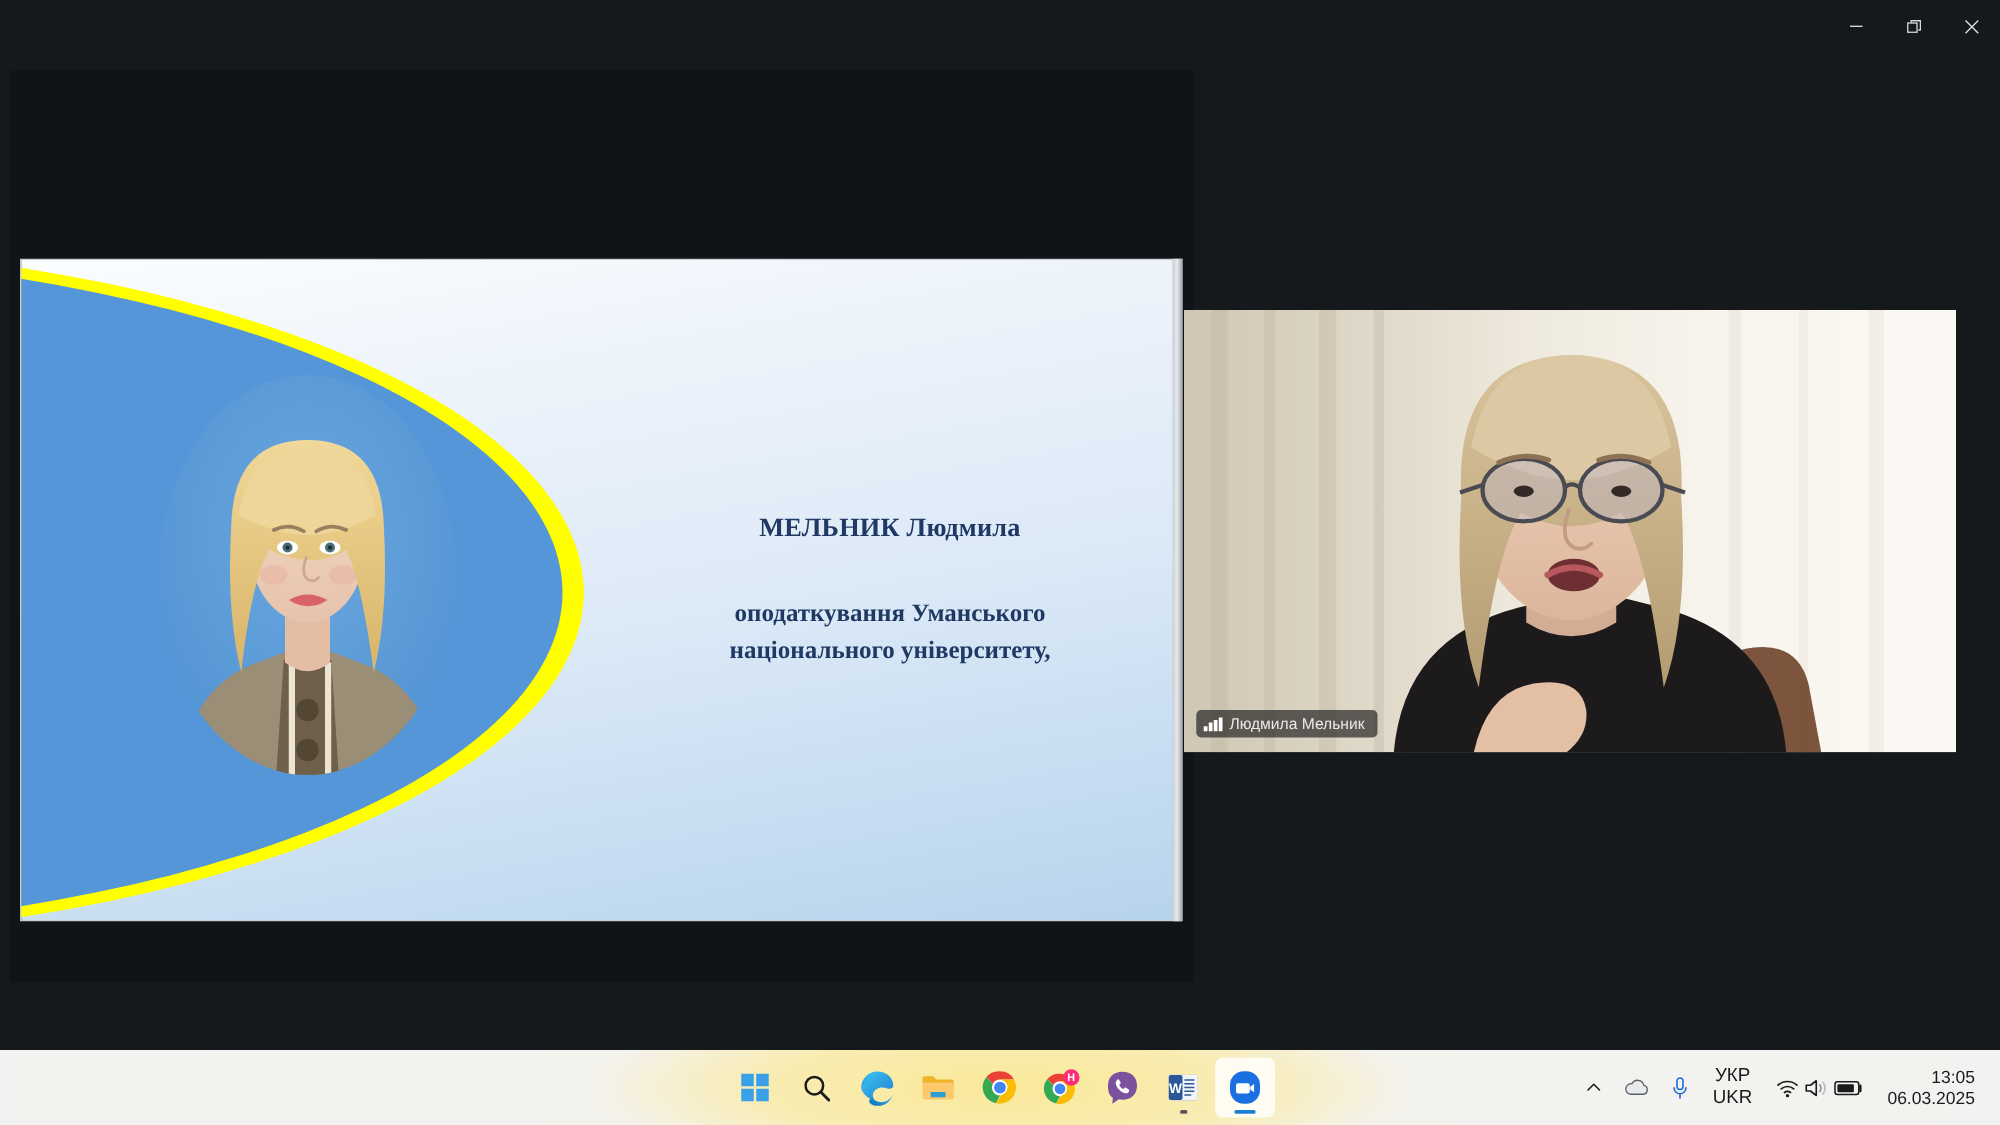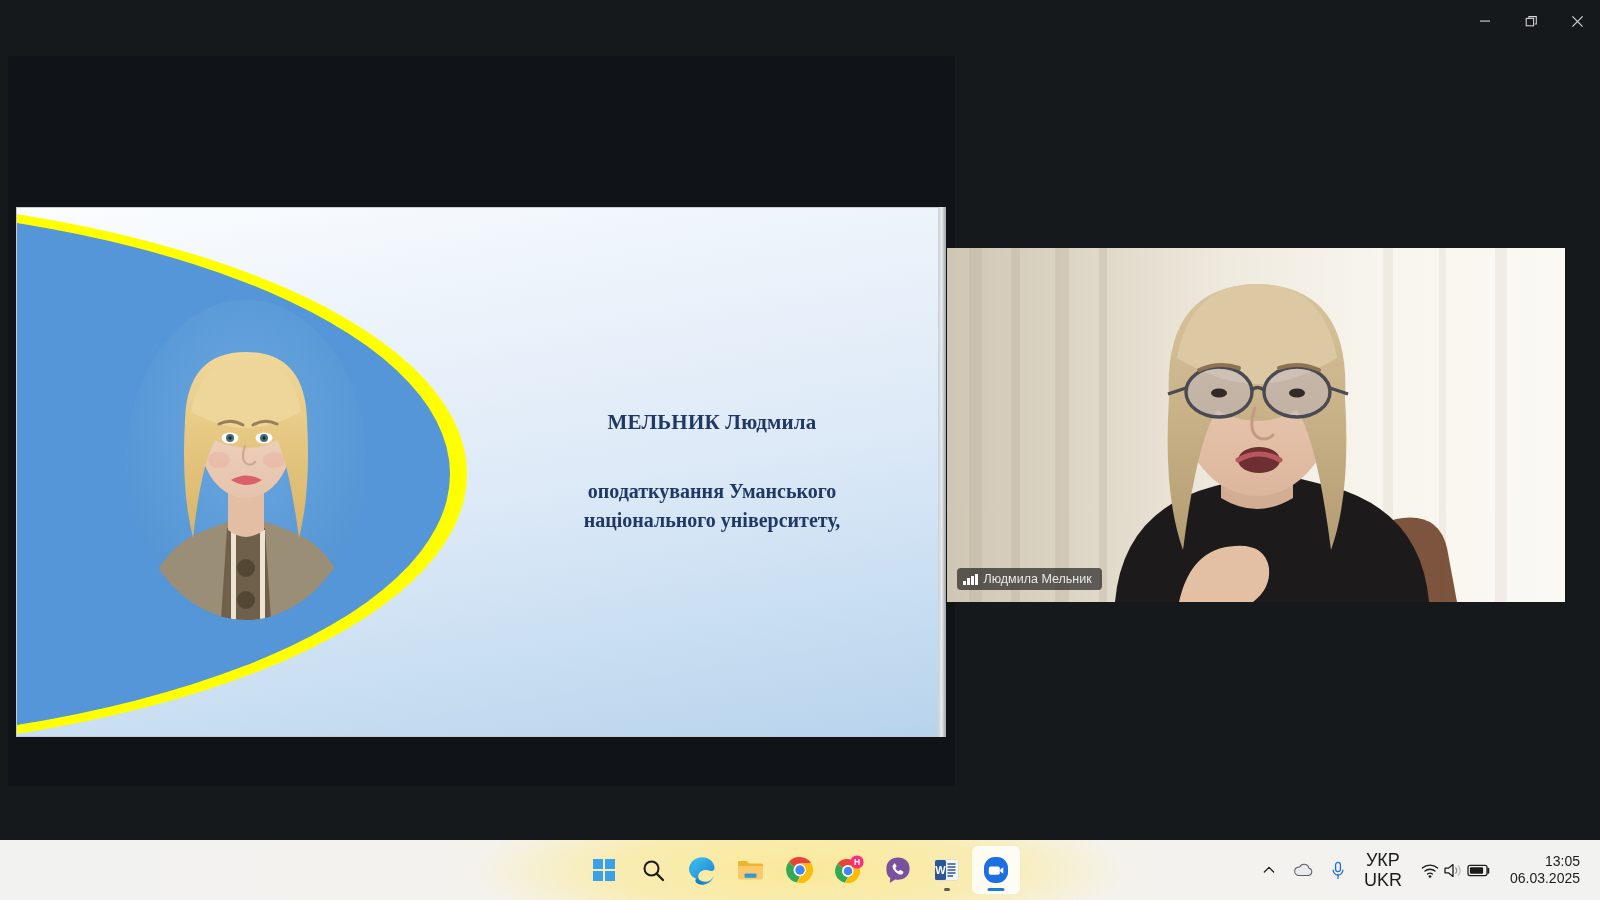--- a/index.html
+++ b/index.html
@@ -149,21 +149,21 @@
     position:absolute; right:8px; top:0; height:60px;
     display:flex; align-items:center; gap:2px;
     color:#1b1b1b;
   }
   .tray-btn {
     height:40px; padding:0 7px; border-radius:5px;
     display:flex; align-items:center; justify-content:center;
   }
   #tray-lang {
     display:flex; flex-direction:column; align-items:center; justify-content:center;
-    line-height:1.12; font-size:18px; padding:0 9px;
+    line-height:1.12; font-size:15px; padding:0 9px;
   }
   #tray-netgroup { display:flex; align-items:center; gap:3px; padding:0 7px; }
   #tray-clock {
     display:flex; flex-direction:column; align-items:flex-end; justify-content:center;
     line-height:1.18; font-size:14px; padding:0 12px 0 10px;
   }
 </style>
 </head>
 <body>
 

